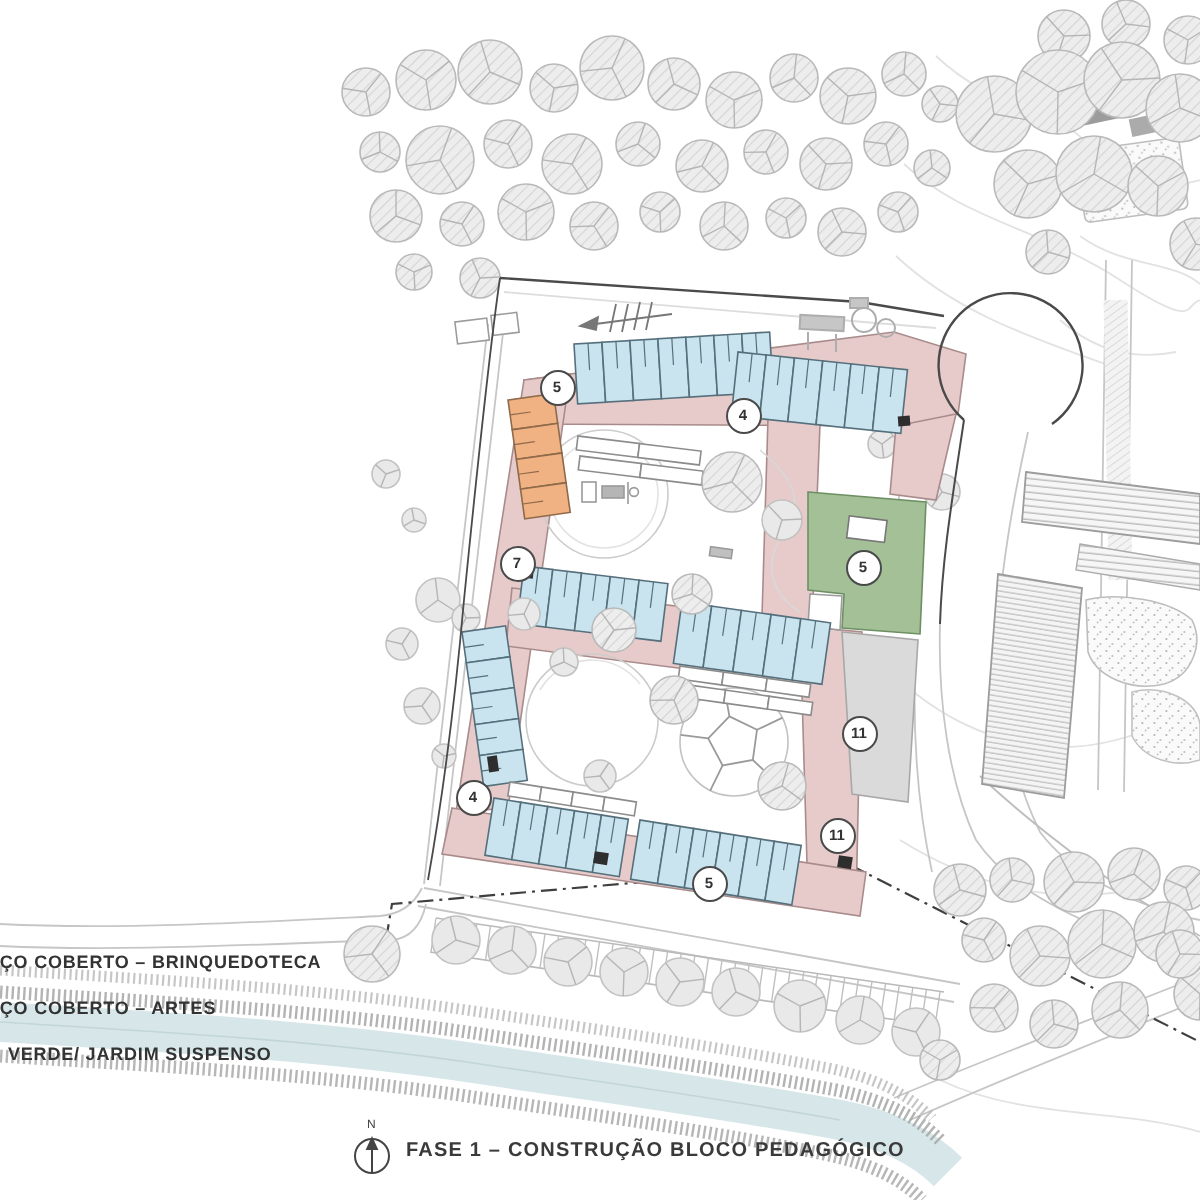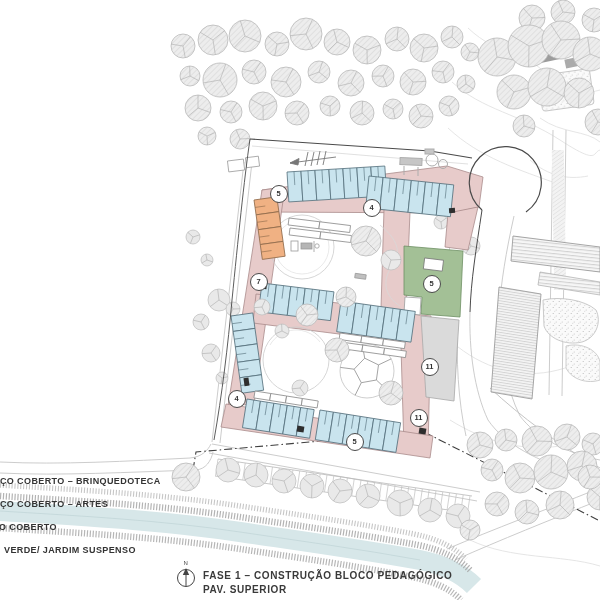--- a/index.html
+++ b/index.html
@@ -717,32 +717,30 @@
   <g fill="none" stroke="#444" stroke-width="1">
     <circle cx="186" cy="578" r="8.5"></circle>
     <line x1="186" y1="586" x2="186" y2="571"></line>
     <polygon points="186,568 182.8,575 189.2,575" fill="#444" stroke="none"></polygon>
   </g>
 </svg>
 
 <div id="legend">
   <div class="legend-row" style="margin-left:-7px">AÇO COBERTO – BRINQUEDOTECA</div>
   <div class="legend-row" style="margin-left:-7px">AÇO COBERTO – ARTES</div>
-  <div class="legend-row" style="margin-left:-1px">O COBERTO</div>
   <div class="legend-row" style="margin-left:4px">VERDE/ JARDIM SUSPENSO</div>
 </div>
 
 <div class="marker" style="left:269.5px;top:184.5px">5</div>
 <div class="marker" style="left:362.5px;top:198.5px">4</div>
 <div class="marker" style="left:249.5px;top:272.5px">7</div>
 <div class="marker" style="left:422.5px;top:274.5px">5</div>
 <div class="marker" style="left:420.5px;top:357.5px">11</div>
 <div class="marker" style="left:227.5px;top:389.5px">4</div>
 <div class="marker" style="left:409.5px;top:408.5px">11</div>
 <div class="marker" style="left:345.5px;top:432.5px">5</div>
 
 <div id="title-block">
   <div id="title-line1">FASE 1 – CONSTRUÇÃO BLOCO PEDAGÓGICO</div>
-  <div id="title-line2">PAV. SUPERIOR</div>
 </div>
 <div id="north-label">N</div>
 
 </div>
 
 </body></html>

